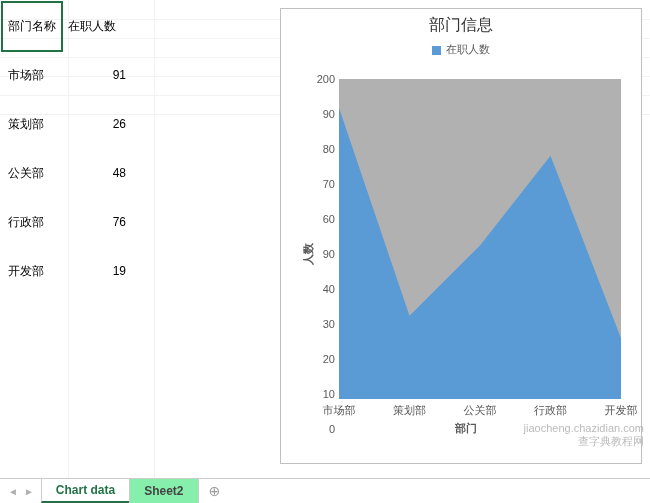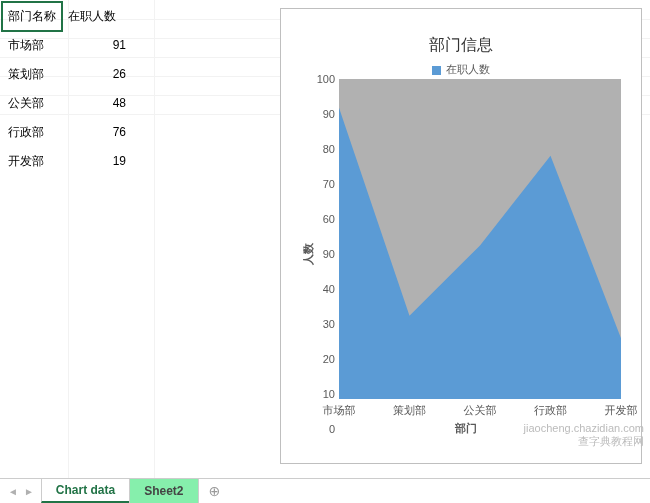--- a/index.html
+++ b/index.html
@@ -25,21 +25,21 @@
   }
   .gridlines .hline { position: absolute; left: 0; width: 650px; height: 1px; background: #f2f2f2; }
   .gridlines .vline { position: absolute; top: 0; height: 478px; width: 1px; background: #f2f2f2; }
 
   .data-table {
     position: absolute;
     left: 2px; top: 2px;
     border-collapse: collapse;
   }
   .data-table td, .data-table th {
-    padding: 6px 6px;
+    padding: 16px 6px;
     font-weight: normal;
     text-align: left;
     height: 17px;
     line-height: 17px;
     color: #000;
     font-size: 12px;
   }
   .data-table td.num { text-align: right; width: 70px; }
   .data-table th.sel {
     outline: 2px solid #217346;
@@ -50,21 +50,21 @@
     position: absolute;
     left: 280px; top: 8px;
     width: 362px; height: 456px;
     background: #fff;
     border: 1px solid #bfbfbf;
   }
   .chart-title {
     text-align: center;
     font-size: 16px;
     color: #333;
-    margin-top: 26px;
+    margin-top: 6px;
     font-weight: 500;
   }
   .legend {
     text-align: center;
     margin-top: 6px;
     font-size: 11px;
     color: #595959;
   }
   .legend-swatch {
     display: inline-block;
@@ -230,21 +230,21 @@
 
   <div class="chart-box">
     <div class="chart-title">部门信息</div>
     <div class="legend">
       <span class="legend-swatch"></span><span>在职人数</span>
     </div>
 
     <div class="plot-wrap">
       <div class="ylabel">人数</div>
 
-      <div class="ytick" style="top:0%">100</div>
+      <div class="ytick" style="top:0%">200</div>
       <div class="ytick" style="top:10%">90</div>
       <div class="ytick" style="top:20%">80</div>
       <div class="ytick" style="top:30%">70</div>
       <div class="ytick" style="top:40%">60</div>
       <div class="ytick" style="top:50%">90</div>
       <div class="ytick" style="top:60%">40</div>
       <div class="ytick" style="top:70%">30</div>
       <div class="ytick" style="top:80%">20</div>
       <div class="ytick" style="top:90%">10</div>
       <div class="ytick" style="top:100%">0</div>

